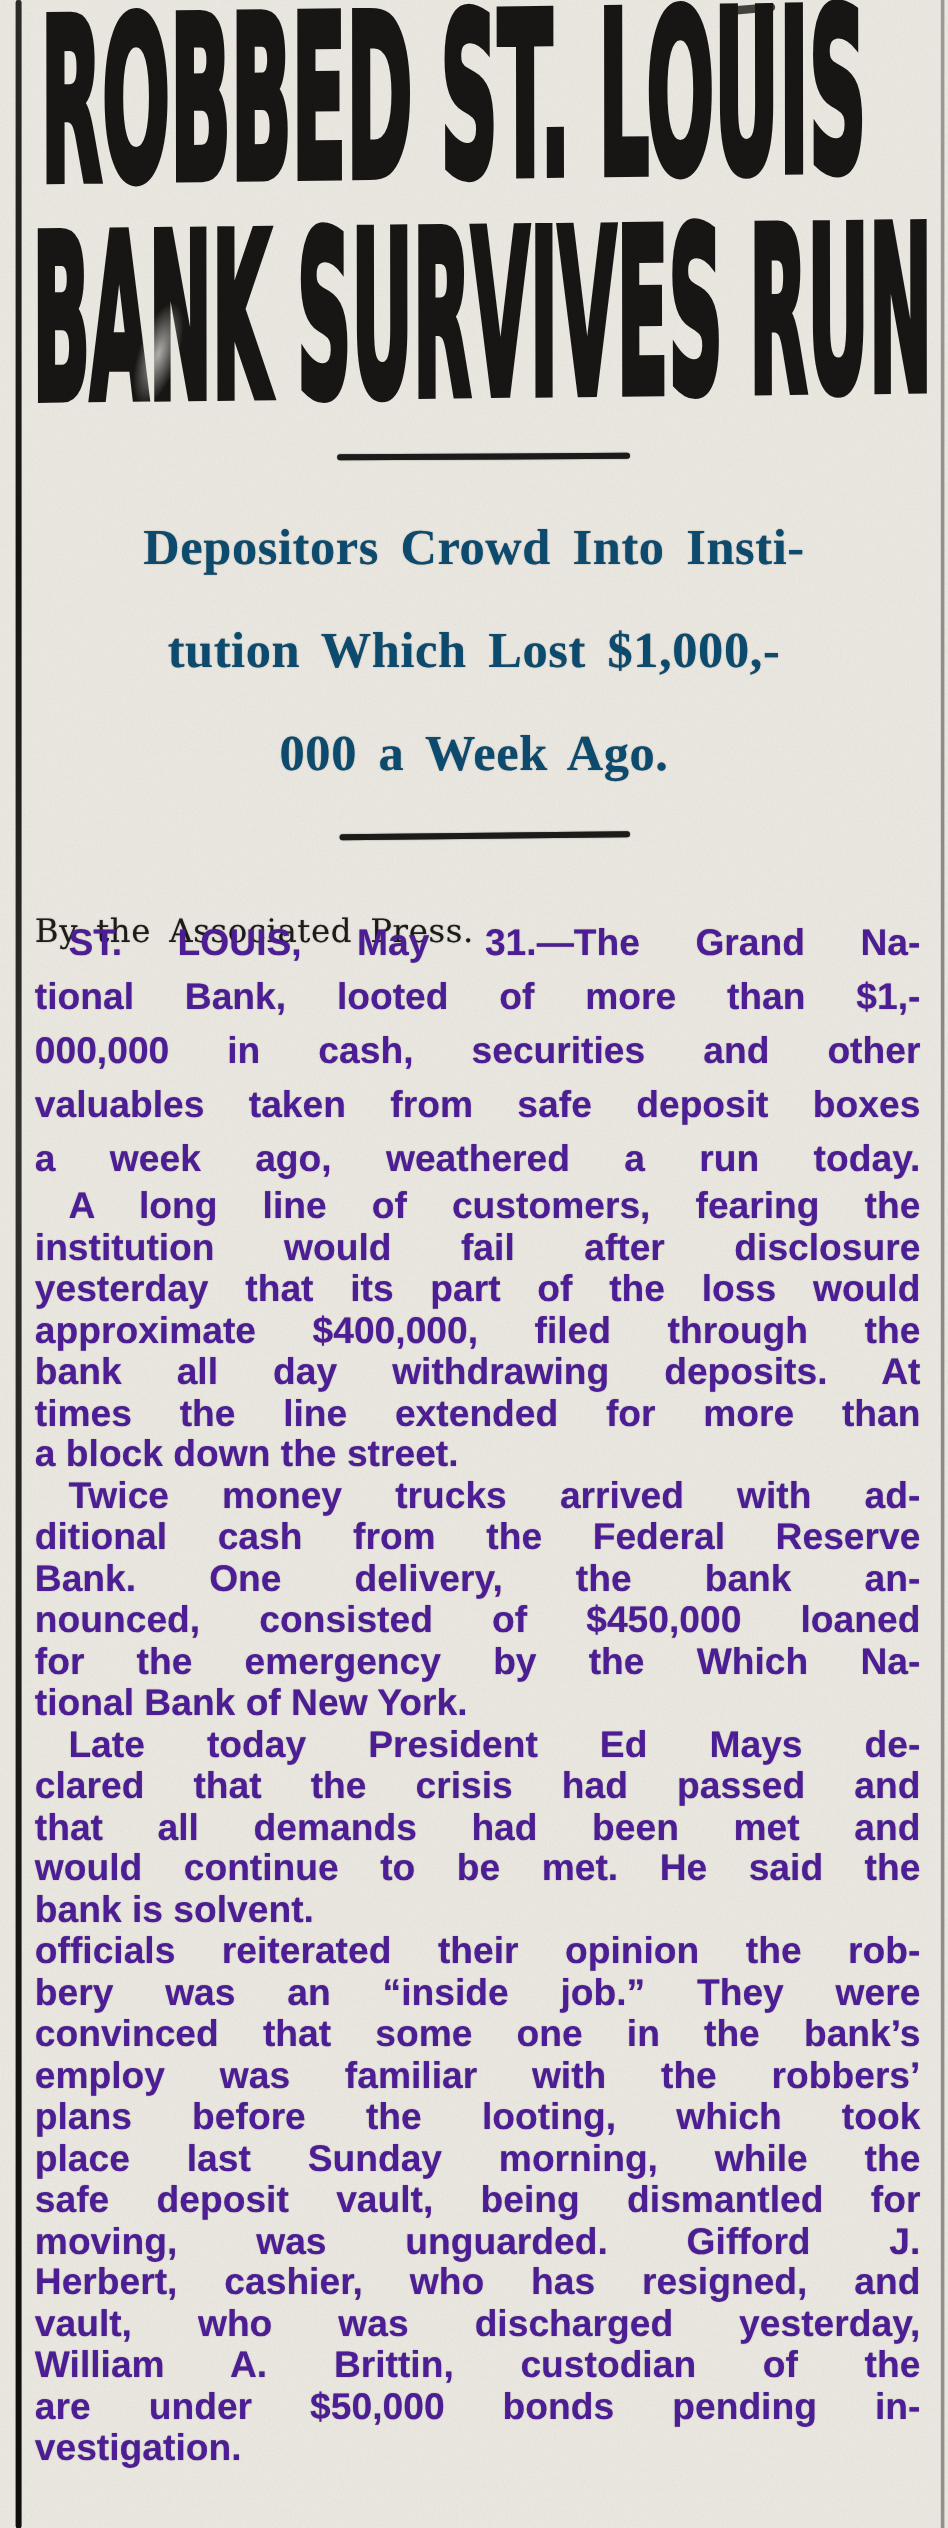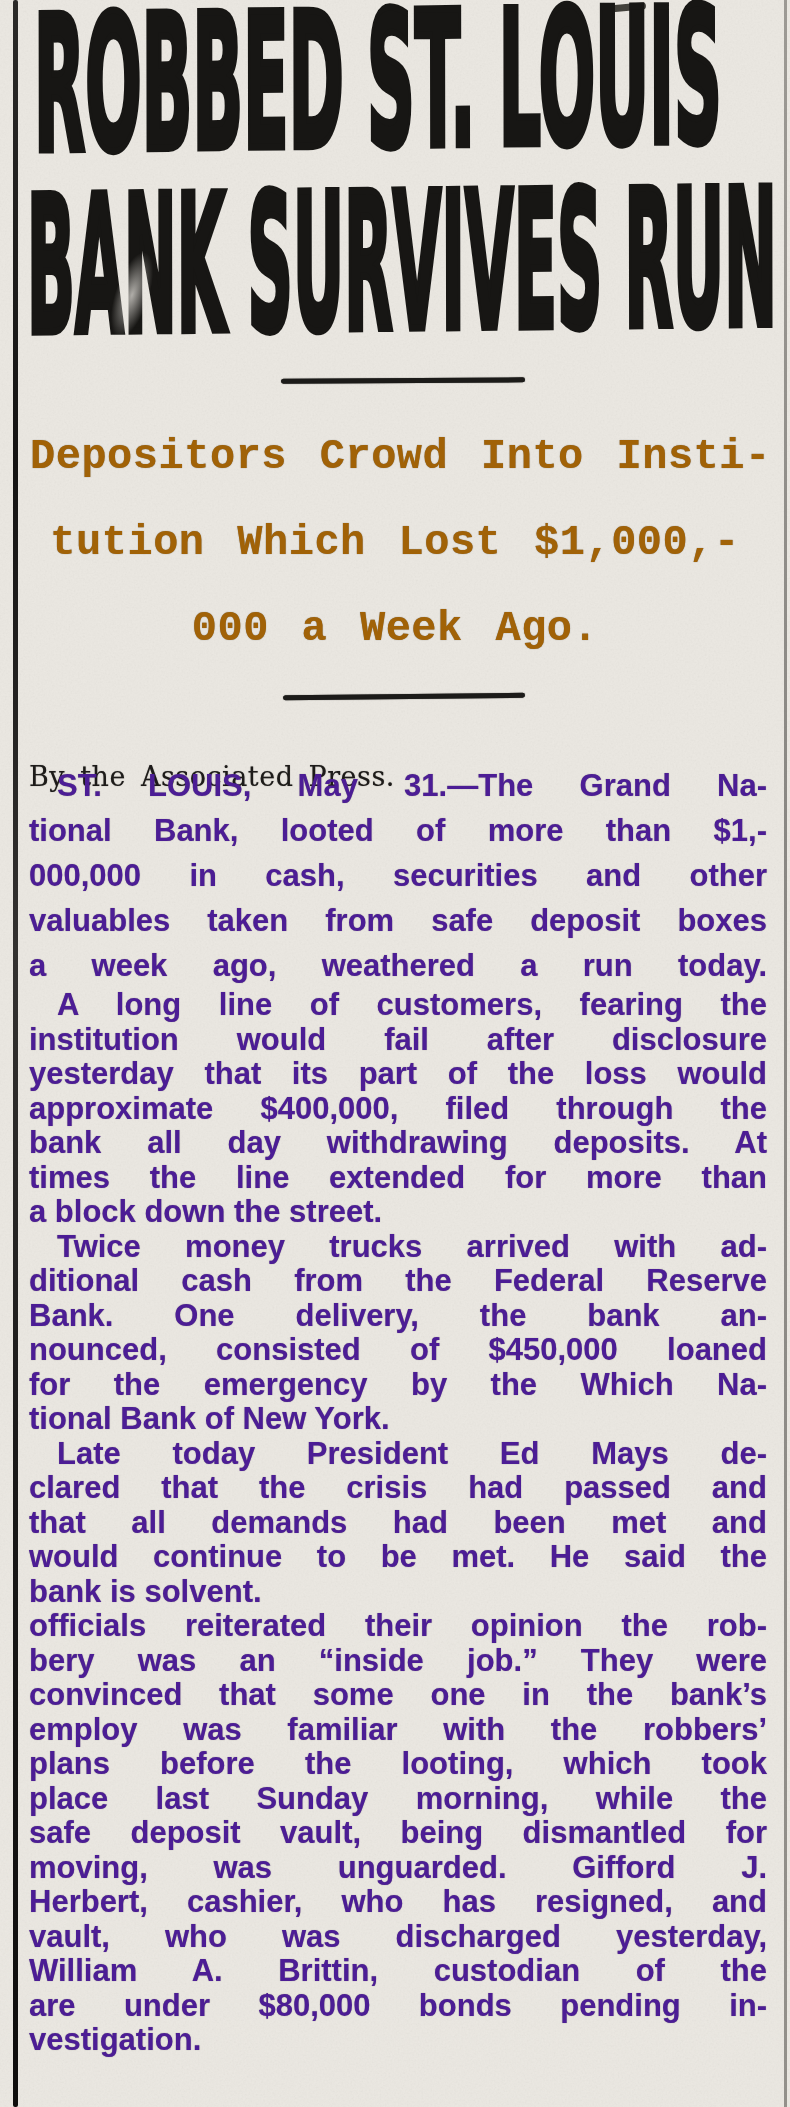--- a/index.html
+++ b/index.html
@@ -36,22 +36,22 @@
     fill:#171614;stroke:#171614;
   }
   .divider{
     position:absolute;height:5px;background:#1c1b19;border-radius:3px;
     box-shadow:0 0 1px rgba(28,27,25,.8);
   }
   .divider-1{left:281px;top:378px;width:244px;transform:rotate(-.3deg);}
   .divider-2{left:283px;top:694px;width:242px;transform:rotate(-.6deg);}
   .deck{
     position:absolute;top:414px;left:30px;width:730px;
-    font-family:Liberation Mono, monospace;font-weight:bold;
-    font-size:42px;color:#a16207;text-align:center;
+    font-family:Liberation Serif, serif;font-weight:bold;
+    font-size:42px;color:#0c4a6e;text-align:center;
     text-shadow:0 0 1px rgba(30,27,24,.55);
     letter-spacing:.5px;word-spacing:7px;
   }
   .deck-line{height:86px;line-height:86px;white-space:nowrap;}
   .byline{
     position:absolute;top:761px;left:29px;width:740px;
     font-family:"DejaVu Serif", serif;font-weight:normal;
     font-size:27px;line-height:32px;color:#1d1b19;
     word-spacing:6px;letter-spacing:.5px;
     text-shadow:0 0 1px rgba(30,27,24,.5);
@@ -148,18 +148,18 @@
         <div class="line">bery was an “inside job.”  They were</div>
         <div class="line">convinced that some one in the bank’s</div>
         <div class="line">employ was familiar with the robbers’</div>
         <div class="line">plans before the looting, which took</div>
         <div class="line">place last Sunday morning, while the</div>
         <div class="line">safe deposit vault, being dismantled for</div>
         <div class="line">moving, was unguarded.  Gifford J.</div>
         <div class="line">Herbert, cashier, who has resigned, and</div>
         <div class="line">vault, who was discharged yesterday,</div>
         <div class="line">William A. Brittin, custodian of the</div>
-        <div class="line">are under $80,000 bonds pending in-</div>
+        <div class="line">are under $50,000 bonds pending in-</div>
         <div class="line last">vestigation.</div>
       </div>
     </div>
 
 </div>
 
 </body></html>

